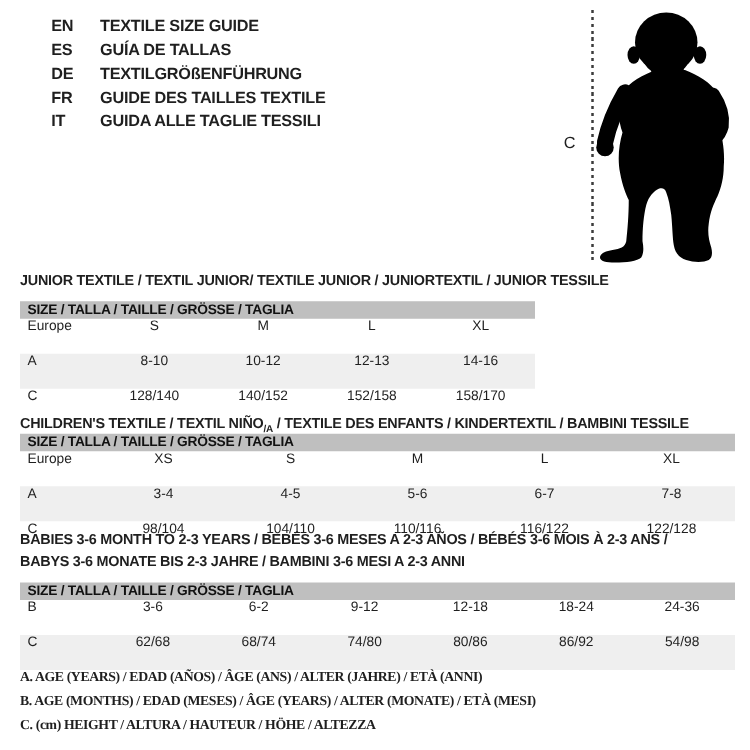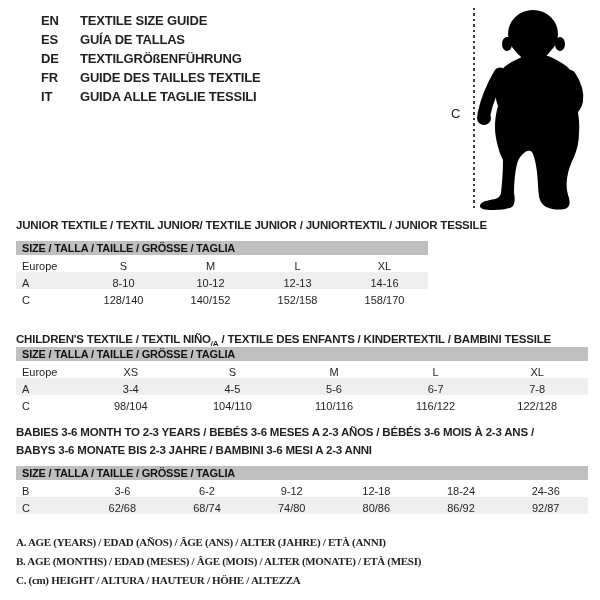--- a/index.html
+++ b/index.html
@@ -45,21 +45,21 @@
   .sub { font-size: 8px; vertical-align: sub; font-weight: bold; }
 
   
   .size-table { position: absolute; left: 16px; }
   .size-bar {
     background: var(--header_bar);
     height: 14px; line-height: 14px; padding-left: 6px;
     font-weight: bold; font-size: 11px; letter-spacing: -0.2px;
     color: #111;
   }
-  .trow { display: flex; height: 17px; align-items: flex-end; font-size: 11px; }
+  .trow { display: flex; height: 28px; align-items: flex-start; font-size: 11px; }
   .trow.shaded { background: var(--row_shaded); }
   .tlabel { width: 64px; padding-left: 6px; box-sizing: border-box; }
   .tval { flex: 1; text-align: center; }
 
   
   .legend { position: absolute; left: 16px; top: 536px; font-family: Liberation Serif, serif; }
   .legend-line {
     height: 19px; font-weight: bold; font-size: 11px; letter-spacing: -0.3px; white-space: nowrap;
   }
 </style>
@@ -209,23 +209,23 @@
       <span class="tval">18-24</span>
       <span class="tval">24-36</span>
     </div>
     <div class="trow shaded">
       <span class="tlabel">C</span>
       <span class="tval">62/68</span>
       <span class="tval">68/74</span>
       <span class="tval">74/80</span>
       <span class="tval">80/86</span>
       <span class="tval">86/92</span>
-      <span class="tval">92/87</span>
+      <span class="tval">54/98</span>
     </div>
   </div>
 
   <div class="legend">
     <div class="legend-line">A. AGE (YEARS) / EDAD (AÑOS) / ÂGE (ANS) / ALTER (JAHRE) / ETÀ (ANNI)</div>
-    <div class="legend-line">B. AGE (MONTHS) / EDAD (MESES) / ÂGE (MOIS) / ALTER (MONATE) / ETÀ (MESI)</div>
+    <div class="legend-line">B. AGE (MONTHS) / EDAD (MESES) / ÂGE (YEARS) / ALTER (MONATE) / ETÀ (MESI)</div>
     <div class="legend-line">C. (cm) HEIGHT / ALTURA / HAUTEUR / HÖHE / ALTEZZA</div>
   </div>
 
 </div>
 
 </body></html>

